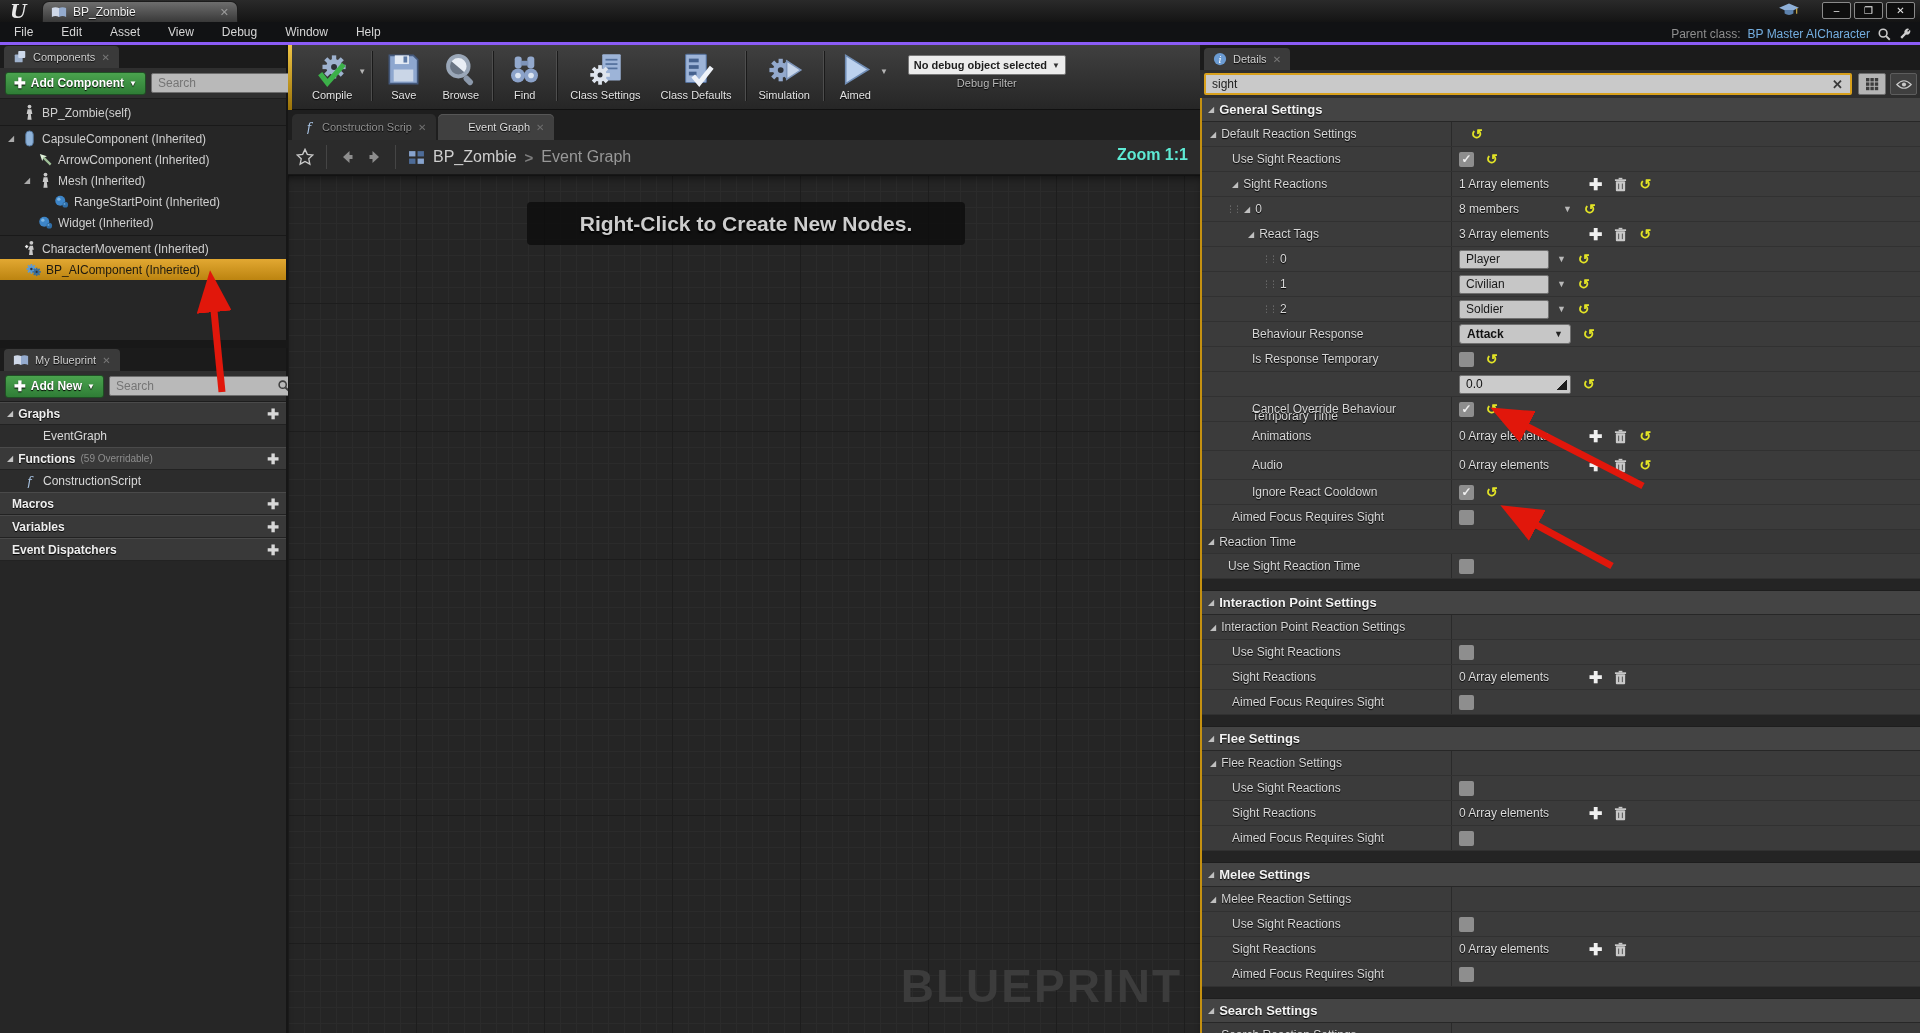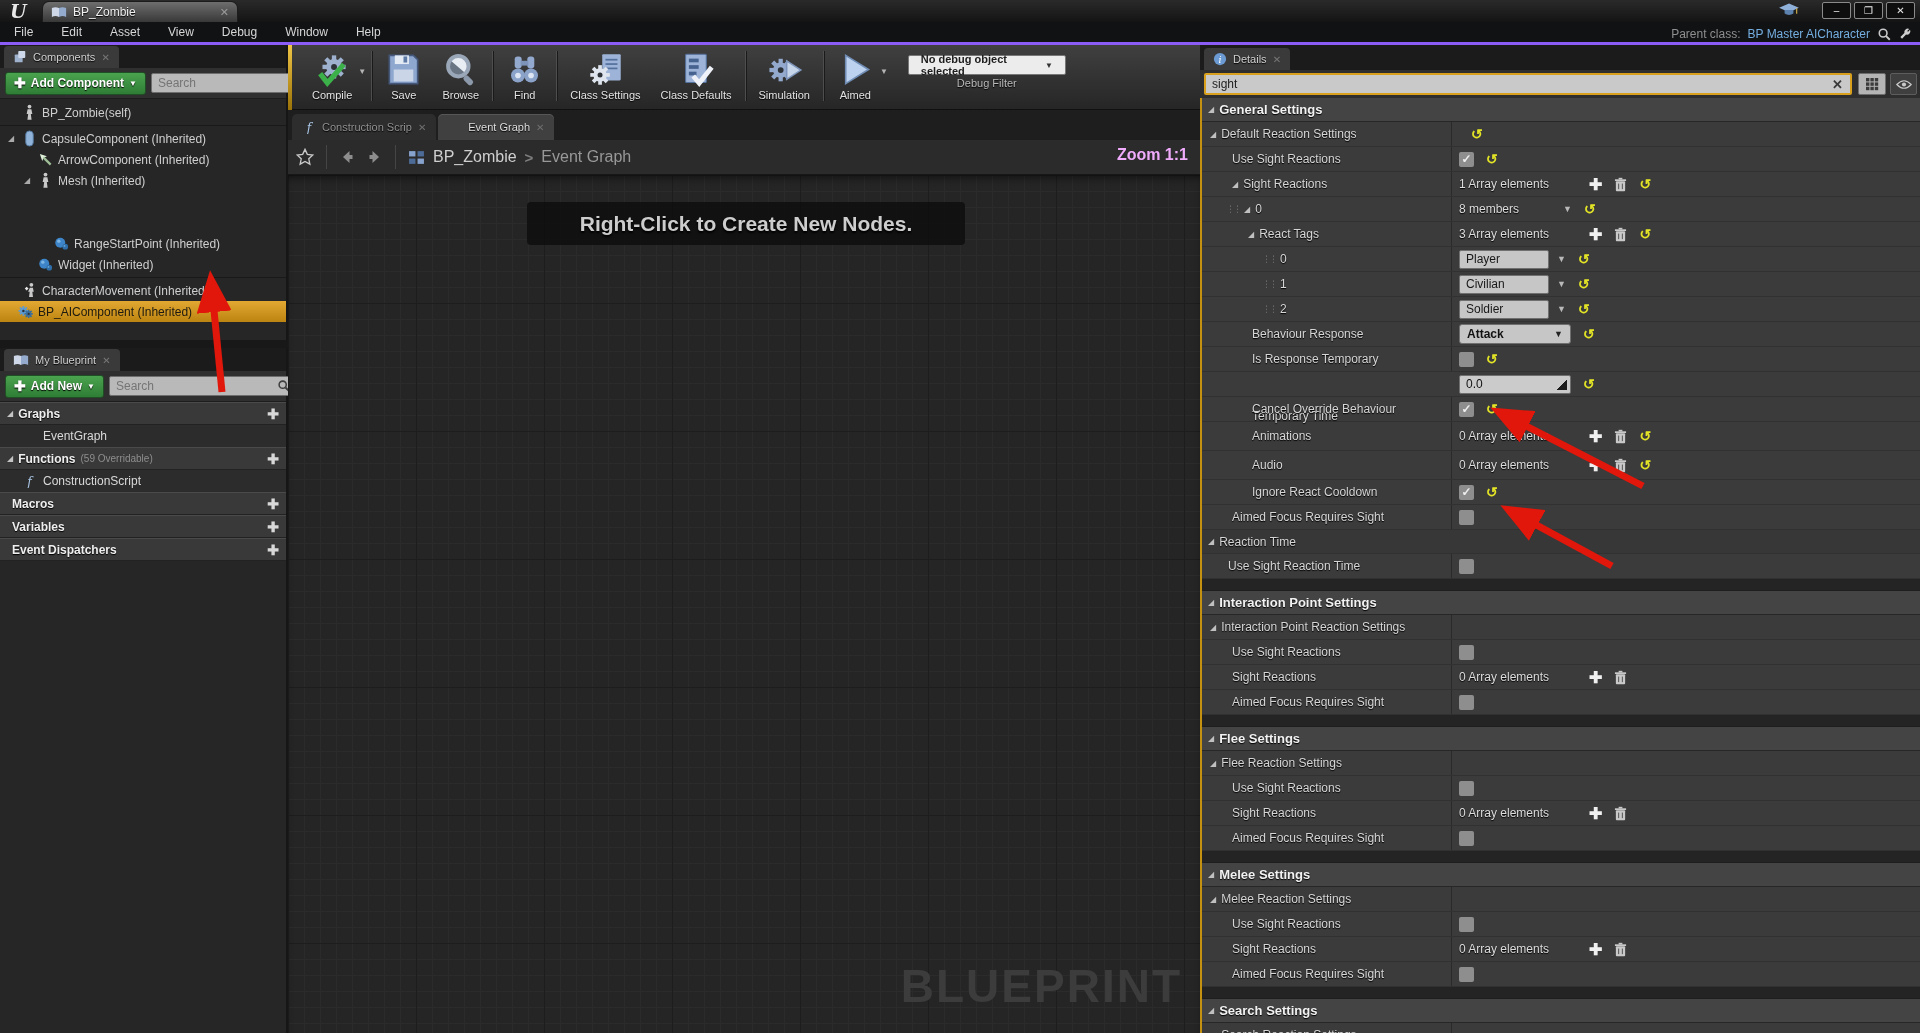--- a/index.html
+++ b/index.html
@@ -80,42 +80,42 @@
     display:flex; align-items:flex-start; padding:4px 0 0 14px; }
   #toolbar-gold { position:absolute; left:288px; top:45px; width:4px; height:65px;
     background:linear-gradient(#f0c545,#9a7208); }
   .tbtn { display:flex; flex-direction:column; align-items:center; padding:2px 10px 0; }
   .tbtn .ticon { width:37px; height:37px; }
   .tbtn .lbl { color:#e3e3e3; font-size:11px; margin-top:1px; text-shadow:0 1px 1px #000; white-space:nowrap; }
   .tsep2 { width:1px; height:50px; background:#4e4e4e; margin:2px 3px; box-shadow:1px 0 0 #1a1a1a; }
   .tbtn-drop { color:#b5b5b5; font-size:8px; margin:18px 2px 0 -4px; }
   #debug-zone { margin-left:18px; margin-top:6px; display:flex; flex-direction:column; align-items:center; }
   #debug-select { width:158px; height:20px; background:#ececec; border:1px solid #777; border-radius:2px;
-    display:flex; align-items:center; justify-content:space-between; padding:0 12px; }
+    display:flex; align-items:center; justify-content:space-between; padding:0 5px; }
   #debug-select .lbl { color:#1d1d1d; font-size:11px; font-weight:bold; }
   #debug-select .car { color:#333; font-size:8px; }
   #debug-filter { color:#b9b9b9; font-size:11px; margin-top:2px; text-shadow:0 1px 1px #000; }
 
   
   #tabbar { position:absolute; left:288px; top:110px; width:912px; height:30px; background:#1e1e1e;
     display:flex; align-items:flex-end; padding-left:4px; }
   .gtab { height:26px; border-radius:5px 5px 0 0; display:flex; align-items:center; gap:6px;
     padding:0 10px; margin-right:2px; background:#2d2d2d; }
   .gtab.active { background:#404040; box-shadow:inset 0 1px 0 #565656; }
   .gtab .lbl { font-size:11px; color:#909090; text-shadow:0 1px 1px #000; }
   .gtab.active .lbl { color:#dedede; }
   .gtab .x { color:#6f6f6f; font-size:10px; }
   #graphbar { position:absolute; left:288px; top:140px; width:912px; height:35px; background:#2b2b2b;
     border-bottom:1px solid #171717; display:flex; align-items:center; padding-left:8px; gap:8px; }
   #graphbar .vsep { width:1px; height:24px; background:#454545; margin:0 4px; }
   .navarrow { width:18px; height:16px; }
   #crumb-root { color:#cfcfcf; font-size:16px; }
   #crumb-sep { color:#7e7e7e; font-size:15px; font-weight:bold; }
   #crumb-cur { color:#989898; font-size:16px; }
-  #zoom-label { position:absolute; right:12px; top:6px; color:#f0abfc; font-size:16px; font-weight:bold; }
+  #zoom-label { position:absolute; right:12px; top:6px; color:#5eead4; font-size:16px; font-weight:bold; }
 
   
   #canvas { position:absolute; left:288px; top:175px; width:912px; height:858px;
     background-color:#252525;
     background-image:
       linear-gradient(#1d1d1d 1px, transparent 1px),
       linear-gradient(90deg, #1d1d1d 1px, transparent 1px),
       linear-gradient(#2b2b2b 1px, transparent 1px),
       linear-gradient(90deg, #2b2b2b 1px, transparent 1px);
     background-size:128px 128px, 128px 128px, 16px 16px, 16px 16px;
@@ -294,21 +294,21 @@
         <div class="trow" style="padding-left: 24px;">
           <span class="tri">◢</span>
           <span class="icn ti" style="width: 15px; height: 17px;">
             <svg viewBox="0 0 10 18">
               <circle cx="5" cy="2.7" r="2" fill="#c9c9c9"></circle>
               <path d="M3 5.6h4l1 5H6.4l.8 6H2.8l.8-6H2z" fill="#c9c9c9"></path>
             </svg>
           </span>
           <span class="lbl">Mesh (Inherited)</span>
         </div>
-        <div class="trow" style="padding-left: 40px; margin-top: 42px;">
+        <div class="trow" style="padding-left: 40px;">
           <span class="tri"></span>
           <span class="icn ti" style="width: 15px; height: 17px;">
             <svg viewBox="0 0 18 16">
               <circle cx="7.5" cy="7" r="6" fill="#3d85c8"></circle>
               <circle cx="5.8" cy="5.2" r="2" fill="#7fb7e4"></circle>
               <circle cx="13.5" cy="11.8" r="3.4" fill="#2f6ea8"></circle>
               <circle cx="12.6" cy="10.9" r="1.1" fill="#6aa7d6"></circle>
             </svg>
           </span>
           <span class="lbl">RangeStartPoint (Inherited)</span>
@@ -330,21 +330,21 @@
           <span class="tri"></span>
           <span class="icn ti" style="width: 15px; height: 17px;">
             <svg viewBox="0 0 14 18">
               <polygon points="2,7 4,5 6,7 4,9" fill="#e8e8e8"></polygon>
               <circle cx="9" cy="3" r="2" fill="#c9c9c9"></circle>
               <path d="M7.4 6h3.2l.9 4.4H10l.7 5.6H6.5l.7-5.6H5.5z" fill="#c9c9c9"></path>
             </svg>
           </span>
           <span class="lbl">CharacterMovement (Inherited)</span>
         </div>
-        <div class="trow sel" style="padding-left: 4px;">
+        <div class="trow sel" style="padding-left: 12px;">
           <span class="tri"></span>
           <span class="icn ti" style="width: 15px; height: 17px;">
             <svg viewBox="0 0 20 20">
               <g transform="translate(0,2) scale(0.72)">
                 <g fill="#5e9bd3" stroke="#5e9bd3">
                   <line x1="10" y1="1" x2="10" y2="19" stroke-width="3.4"></line>
                   <line x1="1" y1="10" x2="19" y2="10" stroke-width="3.4"></line>
                   <line x1="3.6" y1="3.6" x2="16.4" y2="16.4" stroke-width="3.4"></line>
                   <line x1="16.4" y1="3.6" x2="3.6" y2="16.4" stroke-width="3.4"></line>
                   <circle cx="10" cy="10" r="5.6"></circle>

